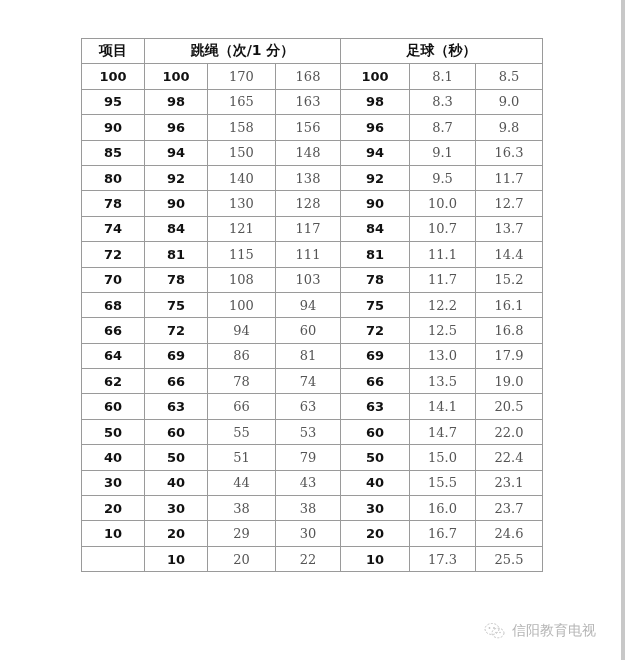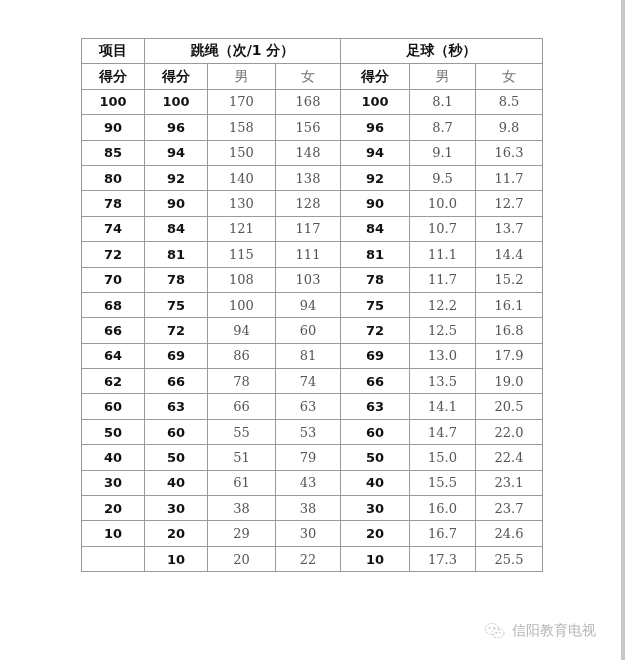--- a/index.html
+++ b/index.html
@@ -56,39 +56,39 @@
     <col style="width:69px">
       <col style="width:66px">
       <col style="width:67px">
   </colgroup>
   <tbody id="tbody">
     <tr>
       <td class="hdr">项目</td>
       <td class="hdr" colspan="3">跳绳（次/1 分）</td>
       <td class="hdr" colspan="3">足球（秒）</td>
     </tr>
-    <tr>
-      <td class="hdr">得分</td>
-      <td class="hdr">得分</td>
-      <td class="hdr-light">男</td>
-      <td class="hdr-light">女</td>
-      <td class="hdr">得分</td>
-      <td class="hdr-light">男</td>
-      <td class="hdr-light">女</td>
-    </tr>
   <tr>
         <td class="bold">100</td>
         <td class="bold">100</td>
         <td>170</td>
         <td>168</td>
         <td class="bold">100</td>
         <td>8.1</td>
         <td>8.5</td>
       </tr>
       <tr>
+        <td class="bold">95</td>
+        <td class="bold">98</td>
+        <td>165</td>
+        <td>163</td>
+        <td class="bold">98</td>
+        <td>8.3</td>
+        <td>9.0</td>
+      </tr>
+      <tr>
         <td class="bold">90</td>
         <td class="bold">96</td>
         <td>158</td>
         <td>156</td>
         <td class="bold">96</td>
         <td>8.7</td>
         <td>9.8</td>
       </tr>
       <tr>
         <td class="bold">85</td>
@@ -203,21 +203,21 @@
         <td class="bold">50</td>
         <td>51</td>
         <td>79</td>
         <td class="bold">50</td>
         <td>15.0</td>
         <td>22.4</td>
       </tr>
       <tr>
         <td class="bold">30</td>
         <td class="bold">40</td>
-        <td>61</td>
+        <td>44</td>
         <td>43</td>
         <td class="bold">40</td>
         <td>15.5</td>
         <td>23.1</td>
       </tr>
       <tr>
         <td class="bold">20</td>
         <td class="bold">30</td>
         <td>38</td>
         <td>38</td>

